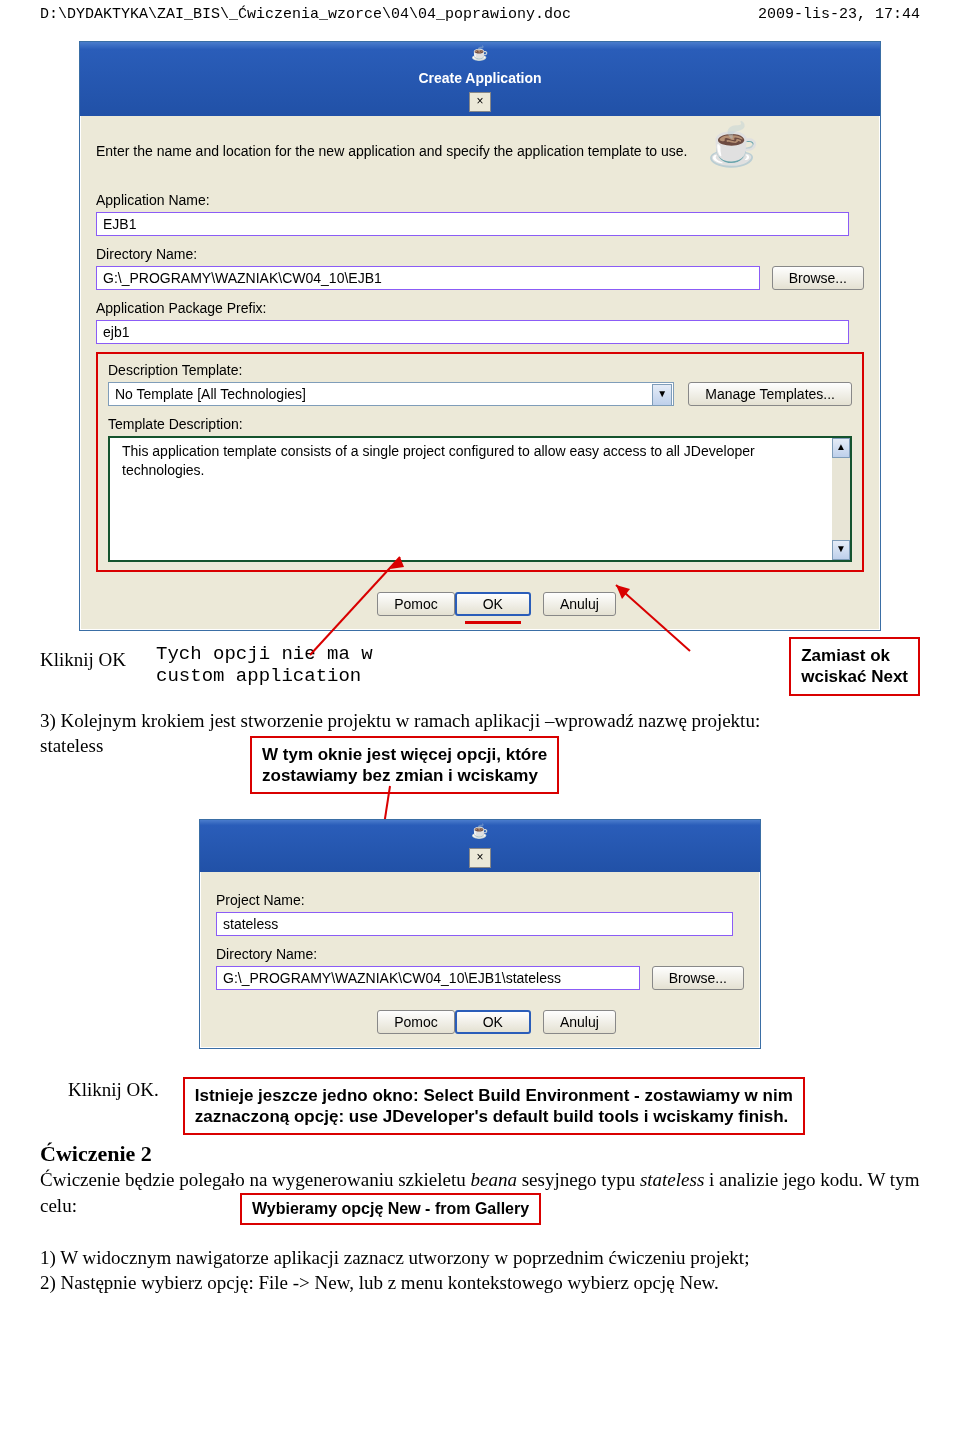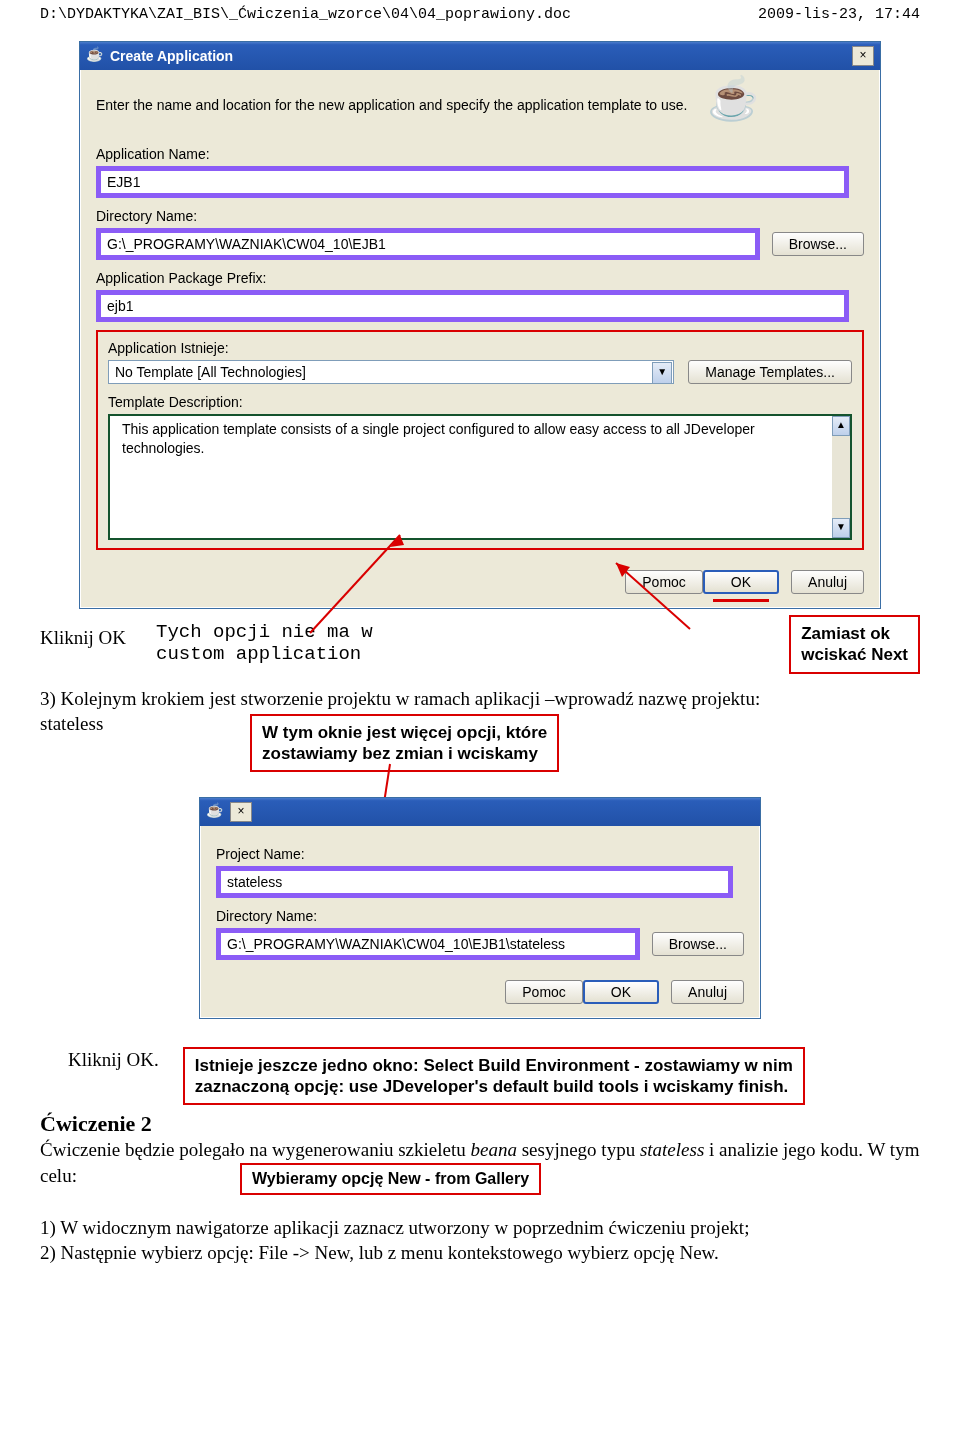--- a/index.html
+++ b/index.html
@@ -29,20 +29,21 @@
     font-family: Tahoma, sans-serif;
     font-size: 14px;
   }
   .dialog-title {
     background: linear-gradient(to bottom, #4a7ccc 0%, #2a5db9 10%, #2151a7 100%);
     color: #fff;
     padding: 4px 6px;
     display: flex;
     align-items: center;
     gap: 6px;
+    flex-direction: column;
   }
   .dialog-title .title-text {
     font-weight: bold;
     flex: 1;
   }
   .title-close {
     width: 20px;
     height: 18px;
     background: #ece9d8;
     border: 1px solid #888;
@@ -90,21 +91,21 @@
   .intro-text {
     font-size: 14px;
     line-height: 1.35;
   }
   .field-label {
     margin: 10px 0 4px 0;
   }
   .text-input {
     width: 98%;
     background: #fff;
-    border: 5px solid #8b5cf6;
+    border: 1px solid #8b5cf6;
     padding: 3px 6px;
     font-family: Tahoma, sans-serif;
     font-size: 14px;
     box-sizing: border-box;
   }
   .dir-row {
     display: flex;
     gap: 12px;
     align-items: center;
   }
@@ -183,21 +184,21 @@
   .scroll-btn {
     height: 18px;
     background: linear-gradient(#e5ecf7, #bed0eb);
     border: 1px solid #7f9db9;
     text-align: center;
     font-size: 10px;
     line-height: 16px;
   }
   .dlg-buttons {
     display: flex;
-    justify-content: flex-end;
+    justify-content: center;
     margin-top: 20px;
     padding-left: 33px;
   }
   .dlg-buttons .right-btns { display: flex; gap: 12px; }
   .annot-row {
     display: flex;
     align-items: flex-start;
     gap: 30px;
     margin-top: 12px;
     position: relative;
@@ -244,21 +245,21 @@
       <div class="field-label"><span>Directory Name:</span></div>
       <div class="dir-row">
         <input class="text-input" value="G:\_PROGRAMY\WAZNIAK\CW04_10\EJB1" style="">
         <span class="btn">Browse...</span>
       </div>
 
       <div class="field-label"><span>Application Package Prefix:</span></div>
       <input class="text-input" value="ejb1" style="">
 
       <div class="red-box">
-        <div class="field-label" style="margin-top:0"><span>Application Istnieje:</span></div>
+        <div class="field-label" style="margin-top:0"><span>Description Template:</span></div>
         <div class="template-row">
           <div class="select-input">
             <div class="select-text">No Template [All Technologies]</div>
             <div class="select-chev">▼</div>
           </div>
           <span class="btn">Manage Templates...</span>
         </div>
         <div class="field-label"><span>Template Description:</span></div>
         <div class="textarea">
           <span style="display:block;padding-right:22px">This application template consists of a single project configured to allow easy access to all JDeveloper technologies.</span>

